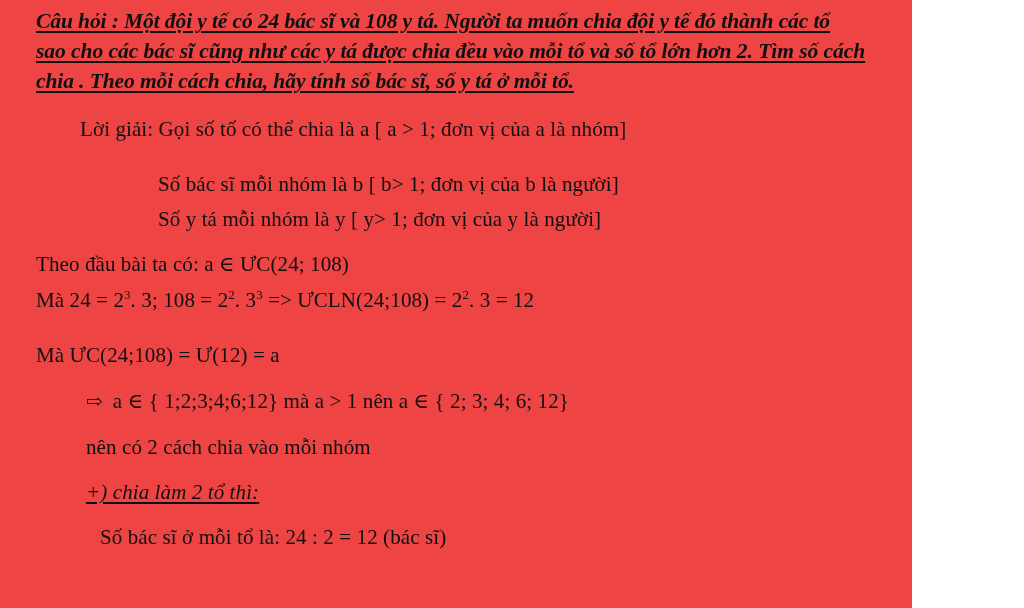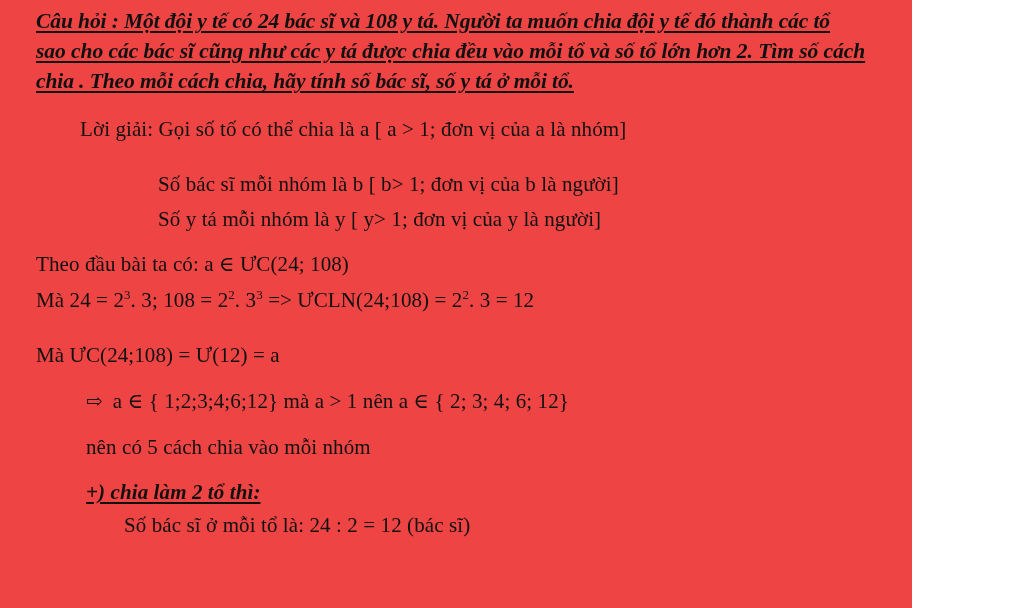--- a/index.html
+++ b/index.html
@@ -61,21 +61,21 @@
     vertical-align: super;
     line-height: 0;
   }
 
   .arrow {
     font-size: 20px;
     padding-right: 10px;
   }
 
   .subhead {
-    font-weight: bold;
+    font-weight: normal;
     font-style: italic;
     text-decoration: underline;
     text-underline-offset: 3px;
     font-size: 21px;
   }
 </style>
 </head>
 <body>
 
 <div id="page">
@@ -97,20 +97,20 @@
   <div class="line indent-1" style="top:287px;">
     <span>Mà 24 = 2</span><span class="sup">3</span><span>. 3; 108 = 2</span><span class="sup">2</span><span>. 3</span><span class="sup">3</span><span>  =&gt; ƯCLN(24;108) =  2</span><span class="sup">2</span><span>. 3  = 12</span>
   </div>
 
   <div class="line indent-1" style="top:342px;text-align:center;">Mà ƯC(24;108) = Ư(12) = a</div>
 
   <div class="line indent-3" style="top:388px;">
     <span class="arrow">⇨</span><span>a ∈ { 1;2;3;4;6;12} mà a &gt; 1 nên a ∈ { 2; 3; 4; 6; 12}</span>
   </div>
 
-  <div class="line indent-3" style="top:434px;">nên có 5 cách chia vào mỗi nhóm</div>
+  <div class="line indent-3" style="top:434px;">nên có 2 cách chia vào mỗi nhóm</div>
 
   <div class="line indent-3 subhead" style="top:479px;">+) chia làm 2 tổ thì:</div>
 
-  <div class="line indent-4" style="top:512px;margin-left:24px;">Số bác sĩ ở mỗi tổ là: 24 : 2 = 12 (bác sĩ)</div>
+  <div class="line indent-4" style="top:524px;">Số bác sĩ ở mỗi tổ là: 24 : 2 = 12 (bác sĩ)</div>
 
 
 </div>
 
 </body></html>

